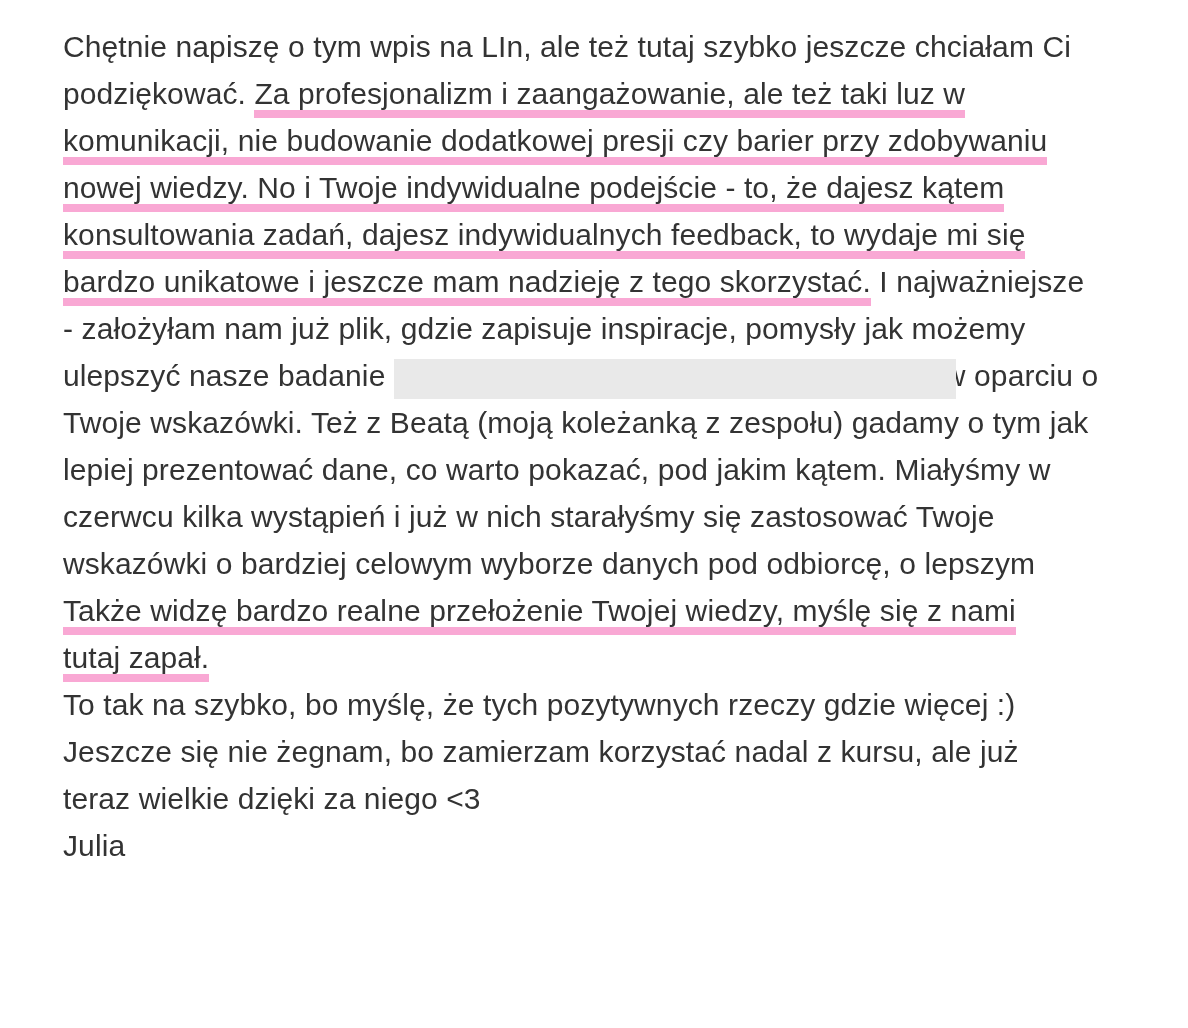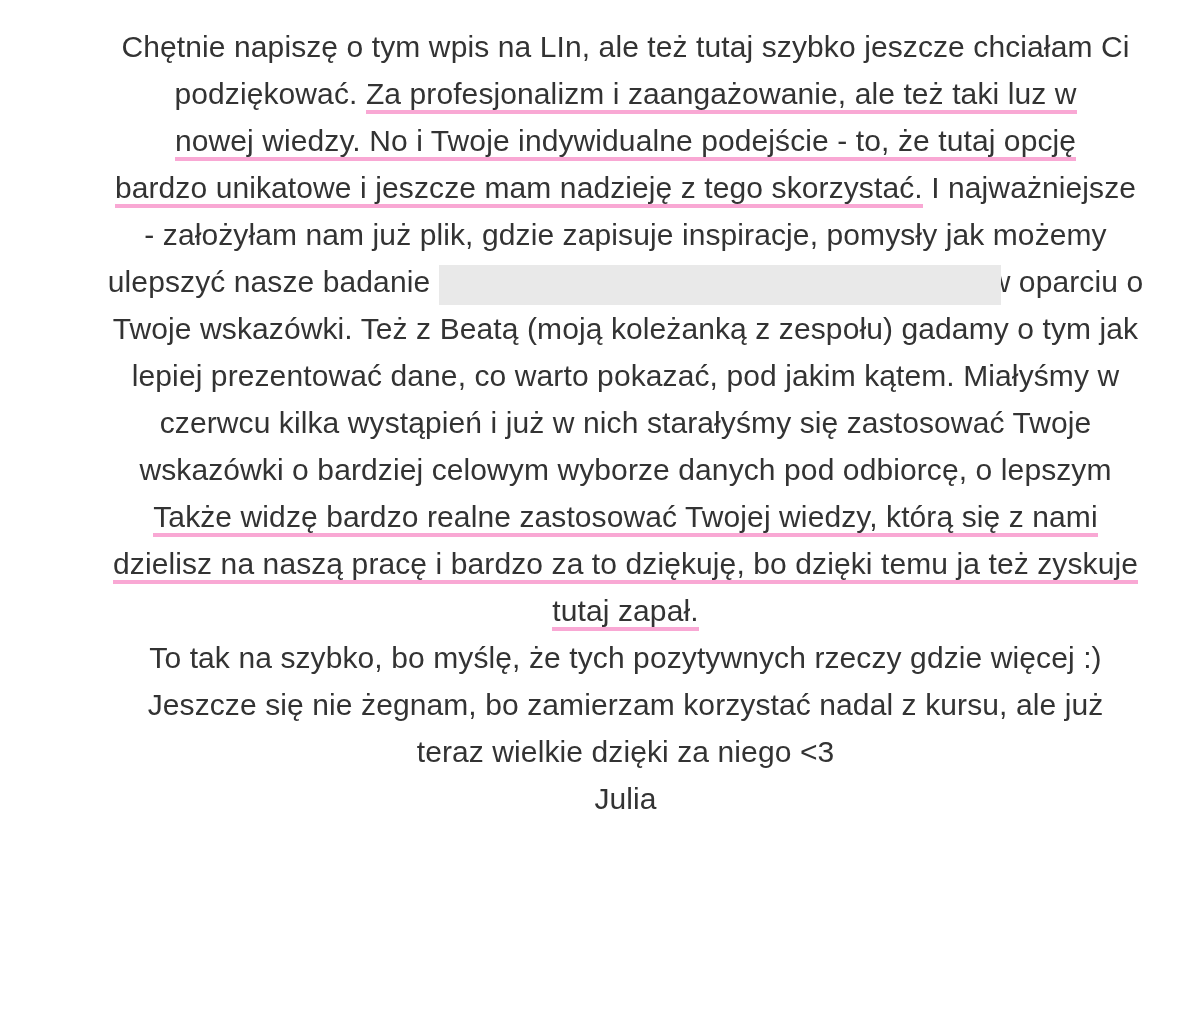--- a/index.html
+++ b/index.html
@@ -16,52 +16,52 @@
   .message {
     padding: 23px 0 0 63px;
     font-size: 30px;
     color: #333333;
     letter-spacing: 0.1px;
   }
   .line {
     height: 47px;
     line-height: 47px;
     white-space: pre;
-    text-align: center;
   }
   .seg {
     white-space: pre;
   }
   .hl {
-    border-bottom: 4px solid #f9a8d4;
+    border-bottom: 8px solid #f9a8d4;
   }
   .redact {
     display: inline-block;
     width: 562px;
     height: 40px;
     background: #e9e9e9;
     vertical-align: -13px;
     position: relative; 
     margin-right: -12px;
   }
 </style>
 </head>
 <body>
 
 <div class="message" id="message">
     <div class="line"><span class="seg">Chętnie napiszę o tym wpis na LIn, ale też tutaj szybko jeszcze chciałam Ci</span></div>
     <div class="line"><span class="seg">podziękować. </span><span class="seg hl">Za profesjonalizm i zaangażowanie, ale też taki luz w</span></div>
-    <div class="line"><span class="seg hl">nowej wiedzy. No i Twoje indywidualne podejście - to, że tutaj opcję</span></div>
+    <div class="line"><span class="seg hl">komunikacji, nie budowanie dodatkowej presji czy barier przy zdobywaniu</span></div>
+    <div class="line"><span class="seg hl">nowej wiedzy. No i Twoje indywidualne podejście - to, że dajesz kątem</span></div>
+    <div class="line"><span class="seg hl">konsultowania zadań, dajesz indywidualnych feedback, to wydaje mi się</span></div>
     <div class="line"><span class="seg hl">bardzo unikatowe i jeszcze mam nadzieję z tego skorzystać.</span><span class="seg"> I najważniejsze</span></div>
     <div class="line"><span class="seg">- założyłam nam już plik, gdzie zapisuje inspiracje, pomysły jak możemy</span></div>
     <div class="line"><span class="seg">ulepszyć nasze badanie </span><span class="redact"></span><span class="seg">w oparciu o</span></div>
     <div class="line"><span class="seg">Twoje wskazówki. Też z Beatą (moją koleżanką z zespołu) gadamy o tym jak</span></div>
     <div class="line"><span class="seg">lepiej prezentować dane, co warto pokazać, pod jakim kątem. Miałyśmy w</span></div>
     <div class="line"><span class="seg">czerwcu kilka wystąpień i już w nich starałyśmy się zastosować Twoje</span></div>
     <div class="line"><span class="seg">wskazówki o bardziej celowym wyborze danych pod odbiorcę, o lepszym</span></div>
-    <div class="line"><span class="seg hl">Także widzę bardzo realne zastosować Twojej wiedzy, którą się z nami</span></div>
-    <div class="line"><span class="seg hl">dzielisz na naszą pracę i bardzo za to dziękuję, bo dzięki temu ja też zyskuje</span></div>
+    <div class="line"><span class="seg hl">Także widzę bardzo realne przełożenie Twojej wiedzy, myślę się z nami</span></div>
     <div class="line"><span class="seg hl">tutaj zapał.</span></div>
     <div class="line"><span class="seg">To tak na szybko, bo myślę, że tych pozytywnych rzeczy gdzie więcej :)</span></div>
     <div class="line"><span class="seg">Jeszcze się nie żegnam, bo zamierzam korzystać nadal z kursu, ale już</span></div>
     <div class="line"><span class="seg">teraz wielkie dzięki za niego &lt;3</span></div>
     <div class="line"><span class="seg">Julia</span></div>
   </div>
 
 </body></html>

